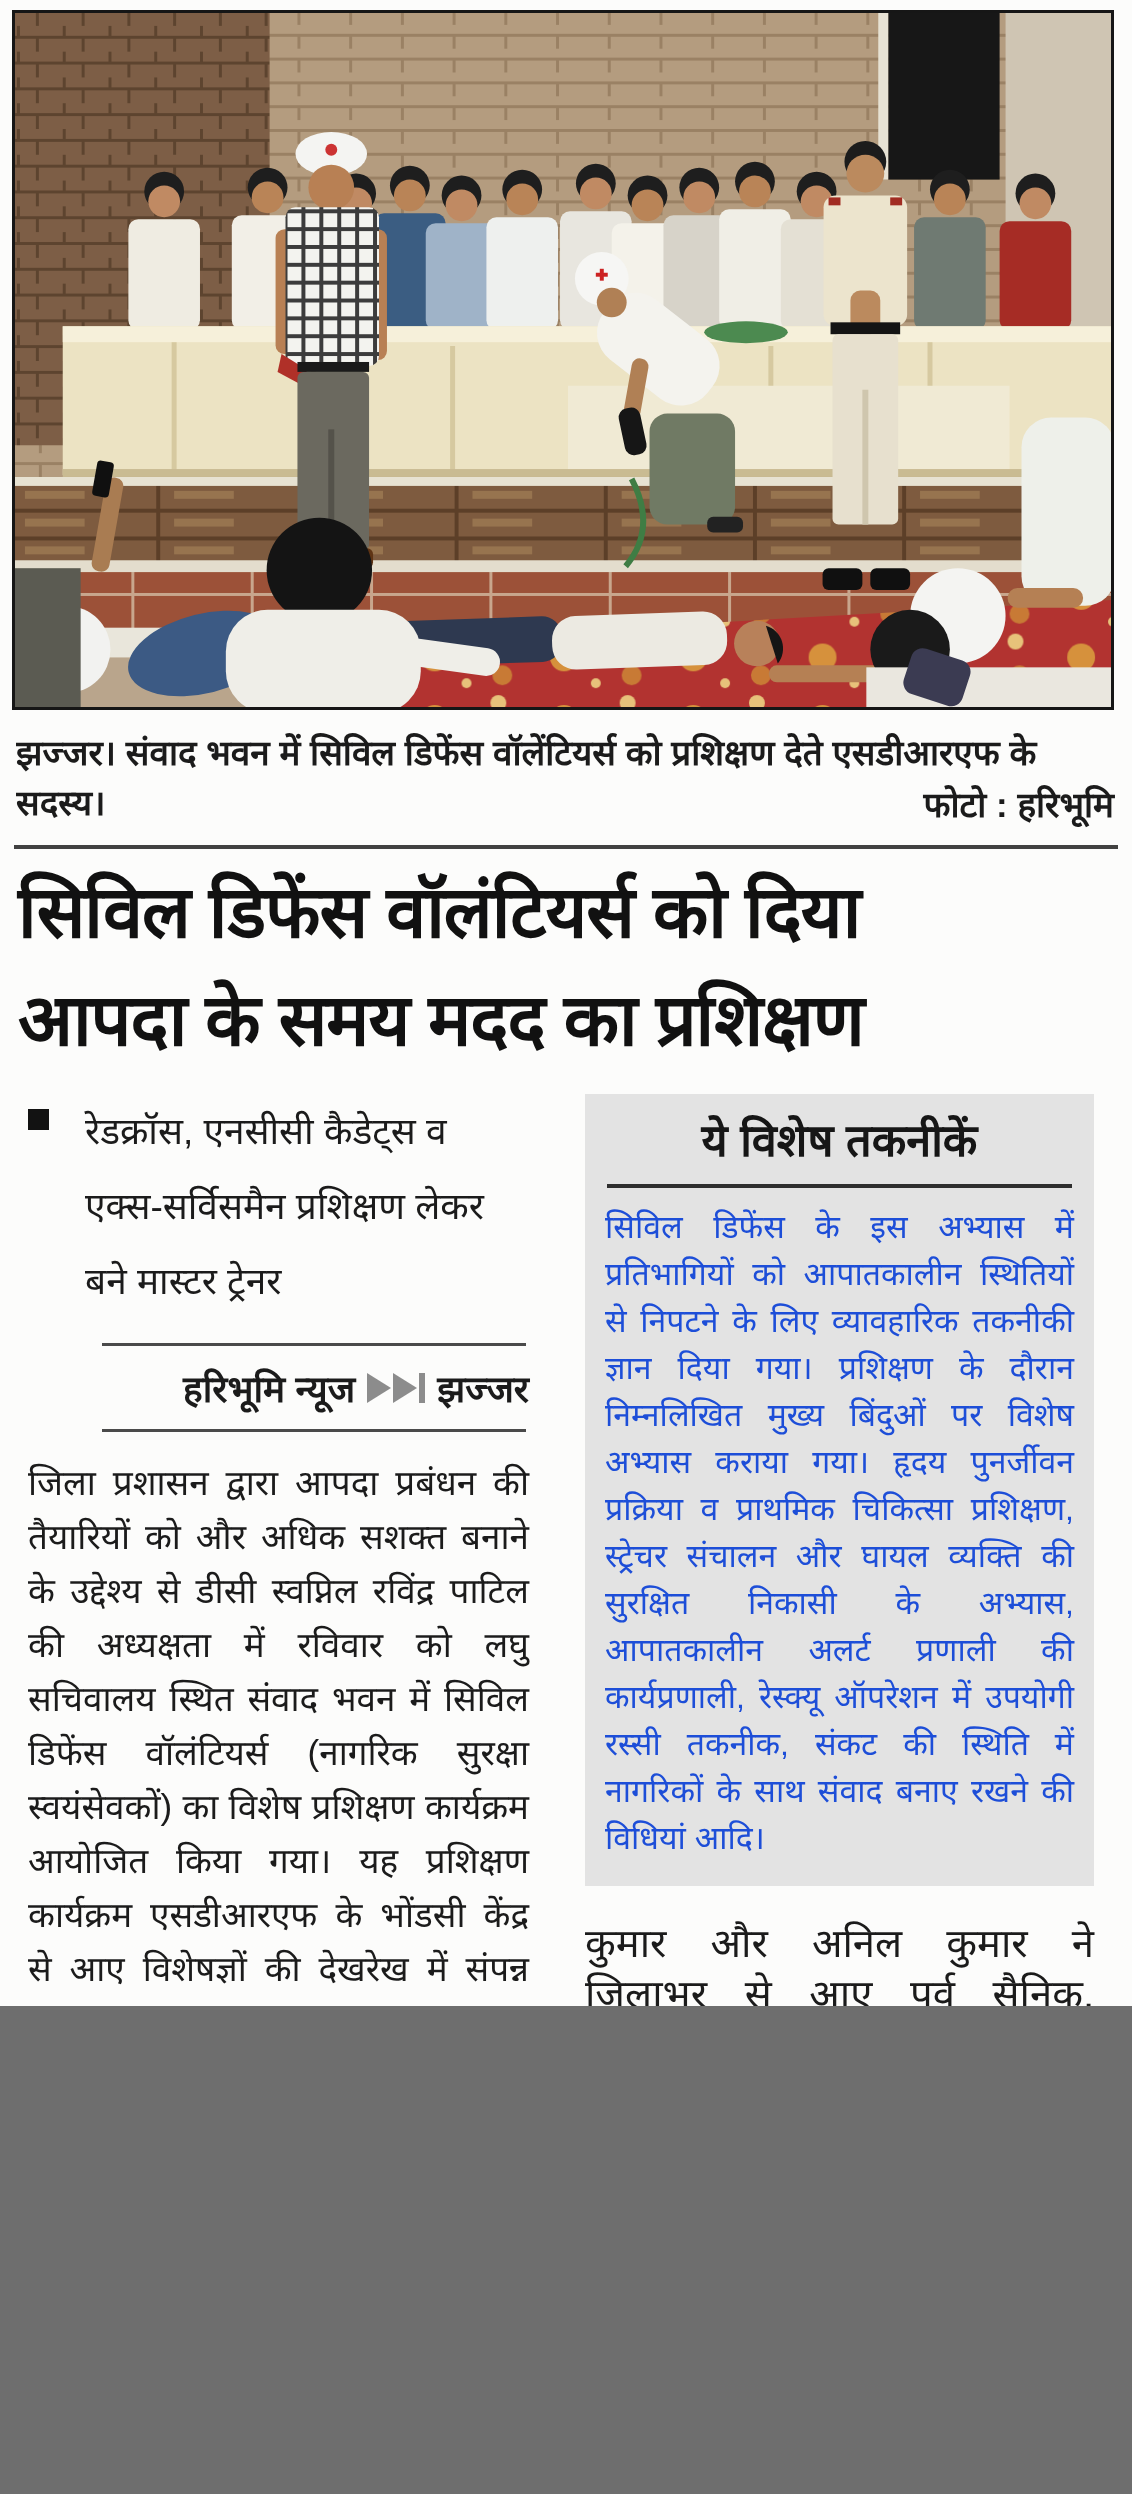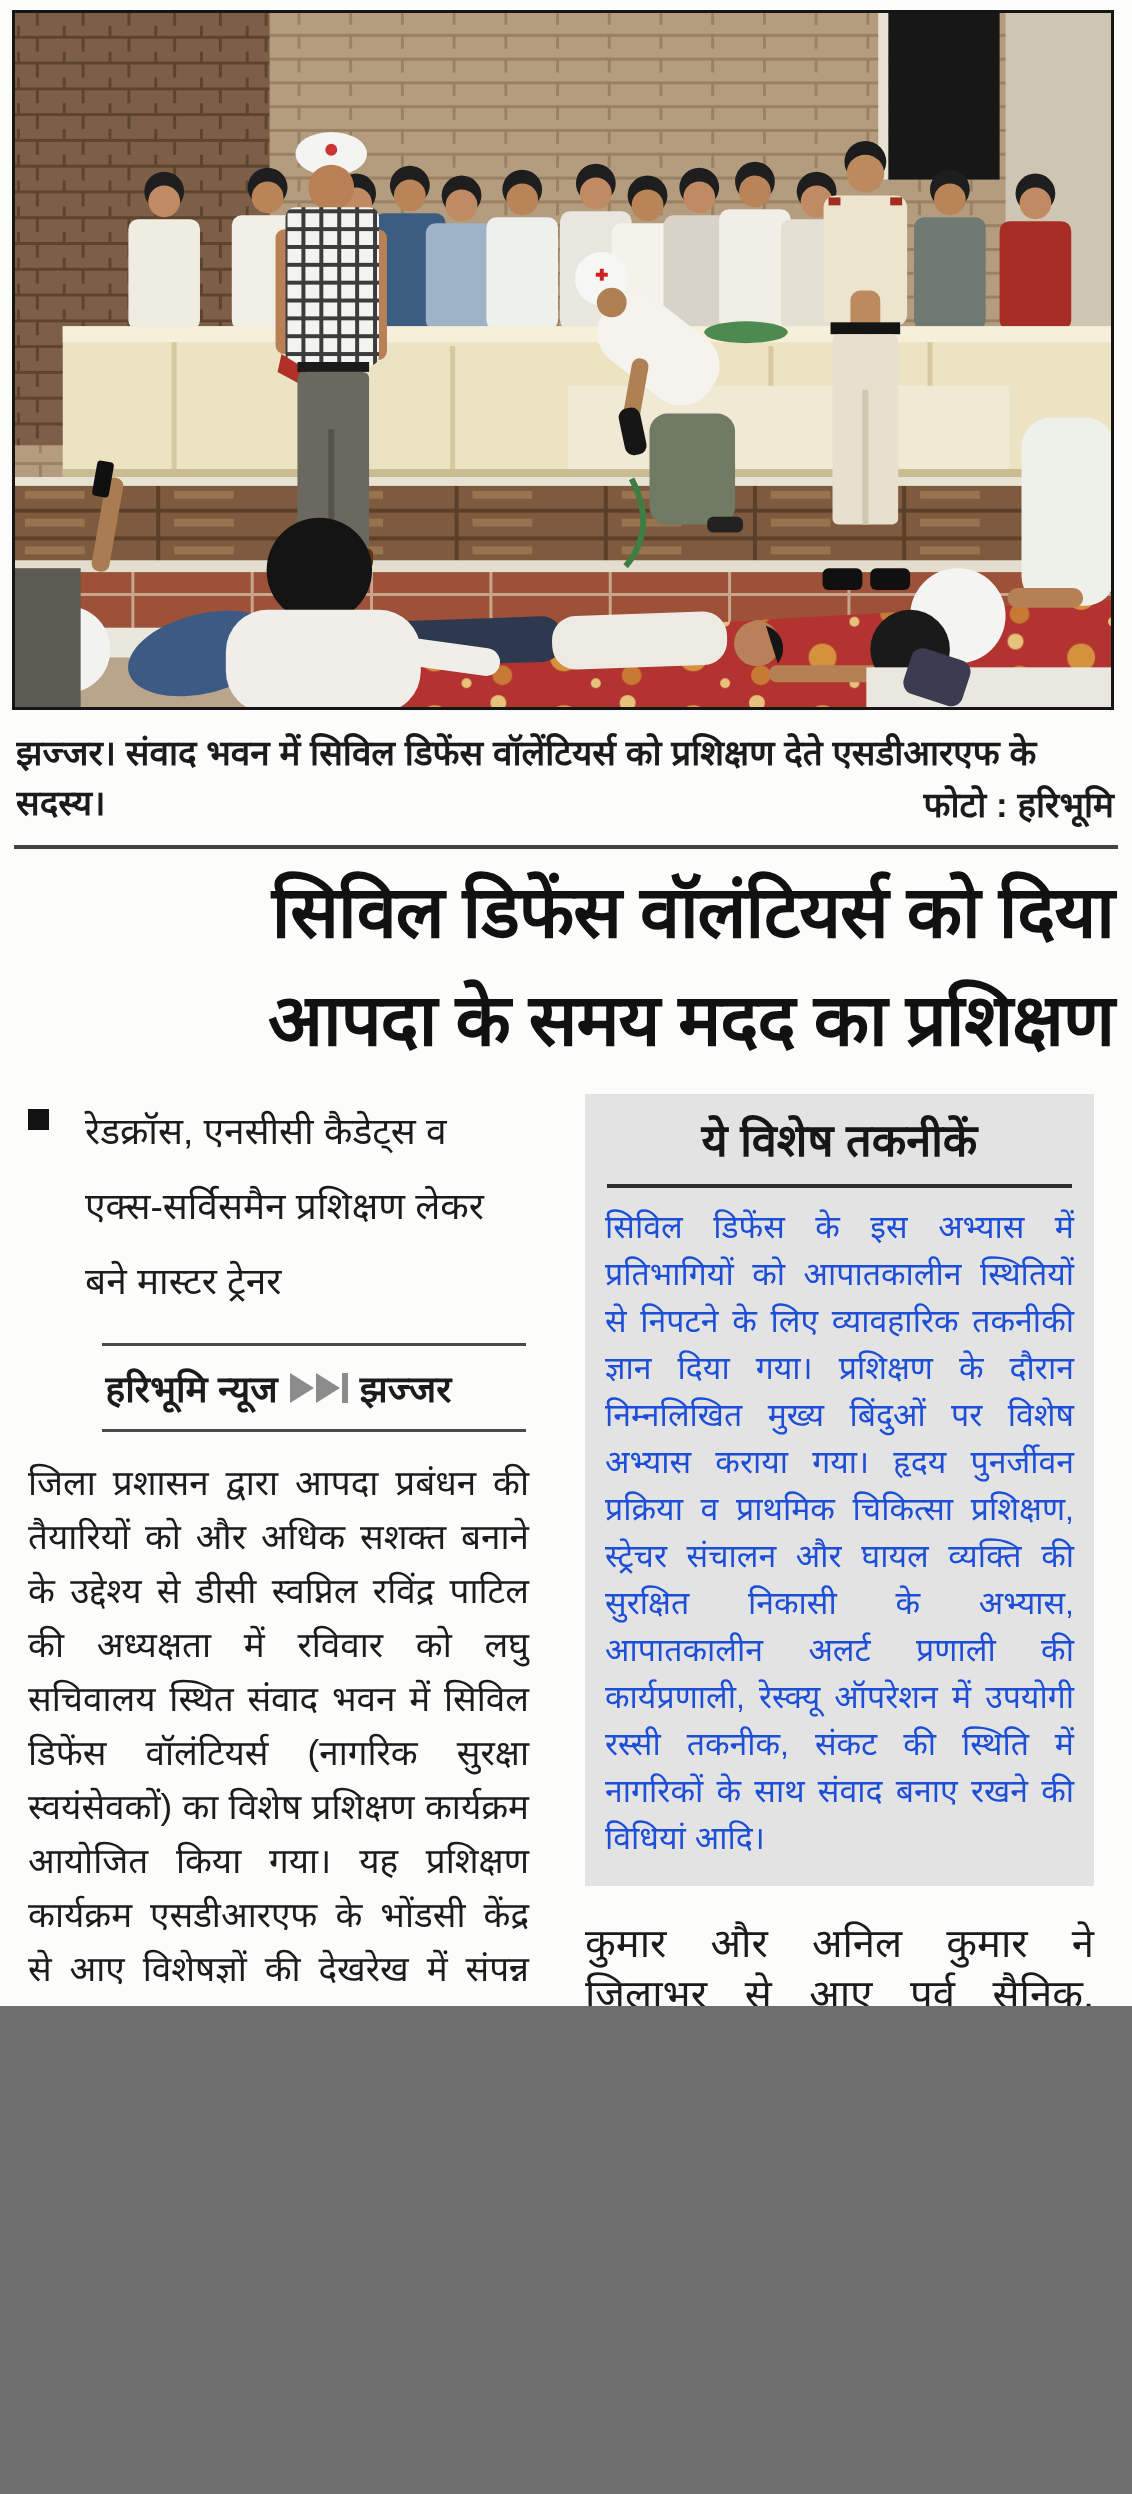--- a/index.html
+++ b/index.html
@@ -13,33 +13,33 @@
 
   
   .caption{position:absolute;left:16px;top:728px;width:1100px;height:104px;
            font-size:35px;line-height:50px;font-weight:bold;overflow:hidden;}
   .caption .loc{font-weight:bold;}
   .caption .credit{position:absolute;right:2px;bottom:2px;background:#fcfcfb;padding-left:14px;}
 
   .rule-main{position:absolute;left:14px;top:845px;width:1104px;height:4px;background:#414141;}
 
   
-  .headline{position:absolute;left:18px;top:858px;width:1096px;text-align:right;
+  .headline{position:absolute;left:18px;top:858px;width:1096px;text-align:left;
             font-weight:bold;font-size:72px;line-height:108px;letter-spacing:-1px;color:#111;}
 
   
   .columns{position:absolute;left:28px;top:1094px;width:1066px;display:flex;gap:56px;}
   .col-left{width:501px;flex:none;}
   .col-right{width:509px;flex:none;}
 
   .standfirst{display:flex;gap:36px;font-size:37px;font-weight:normal;line-height:75px;}
   .bullet-sq{width:21px;height:21px;background:#121212;margin-top:15px;flex:none;}
 
   .rule-sm{height:3px;background:#4a4a4a;width:424px;margin:24px 0 0 74px;}
-  .byline{margin-top:16px;display:flex;justify-content:center;align-items:center;gap:10px;
+  .byline{margin-top:16px;display:flex;justify-content:flex-end;align-items:center;gap:10px;
           font-size:37px;font-weight:bold;}
   .ff{display:flex;align-items:center;gap:2px;margin:0 2px;}
   .ff .tri{width:0;height:0;border-top:15px solid transparent;border-bottom:15px solid transparent;
            border-left:24px solid #8c8c8c;}
   .ff .bar{width:6px;height:30px;background:#8c8c8c;}
 
   .body-left{margin-top:24px;font-size:35px;line-height:54px;text-align:justify;}
   .body-left p{margin:0;}
   .body-left p.indent{text-indent:64px;}
 

